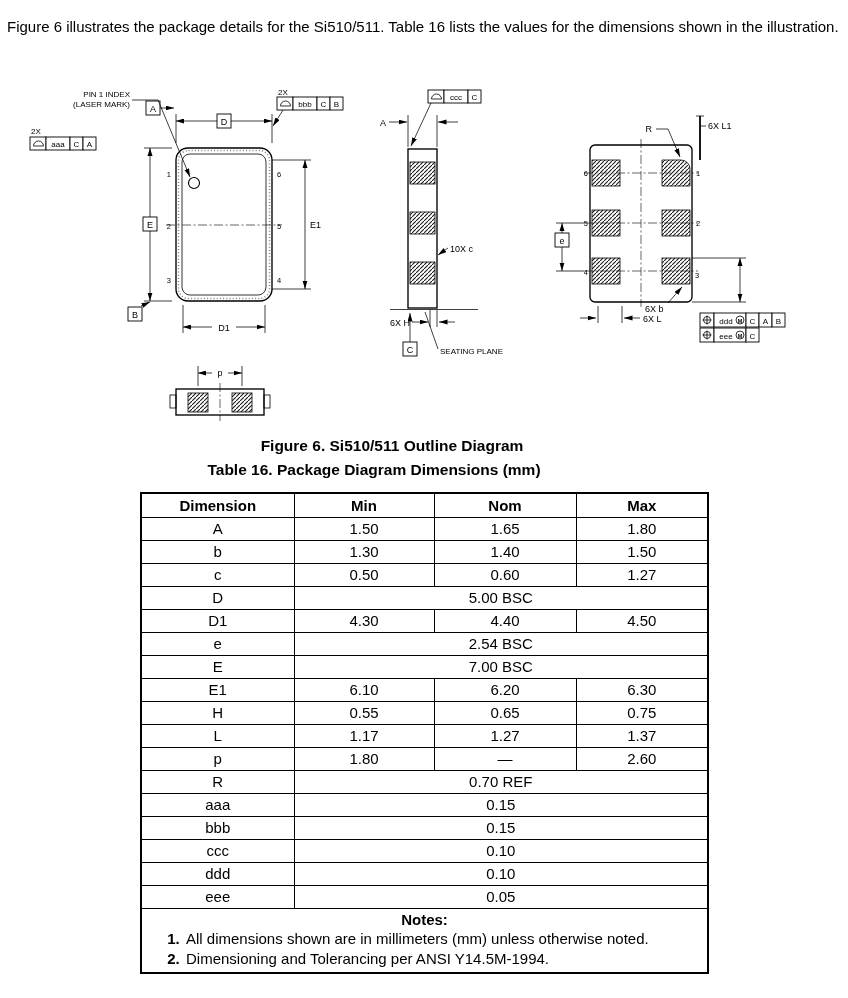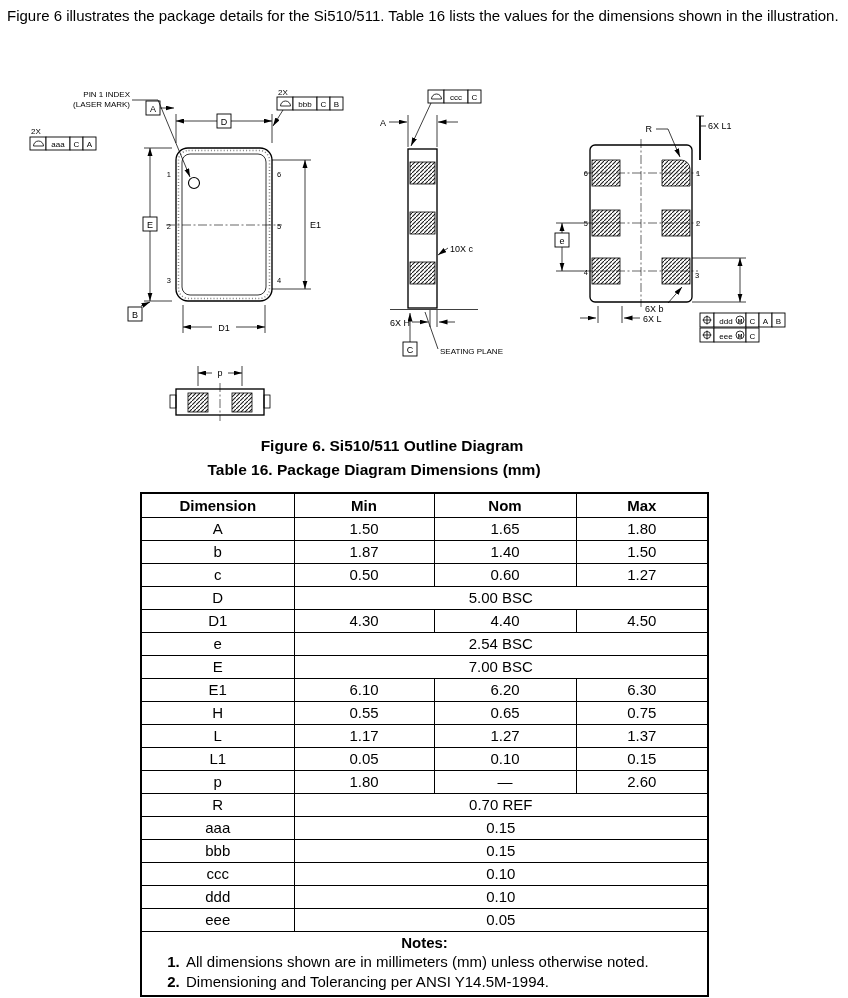--- a/index.html
+++ b/index.html
@@ -2,21 +2,21 @@
 <html><head>
 <meta charset="utf-8">
 <style>
   * { box-sizing: border-box; }
   html, body { margin: 0; padding: 0; }
   body {
     width: 848px; height: 998px; position: relative; overflow: hidden;
     background: #fff; color: #000;
     font-family: "Liberation Sans", sans-serif;
   }
-  .intro { position: absolute; top: 5px; left: 7px; width: 836px; font-size: 15px; line-height: 21px; }
+  .intro { position: absolute; top: 16px; left: 7px; width: 836px; font-size: 15px; line-height: 21px; }
   .drawing-svg { position: absolute; top: 85px; left: 0; }
   .fig-caption { position: absolute; top: 437px; left: 0; width: 784px; text-align: center; font-size: 15.5px; font-weight: bold; }
   .tbl-title   { position: absolute; top: 461px; left: 0; width: 748px; text-align: center; font-size: 15.5px; font-weight: bold; }
   .table-wrap { position: absolute; top: 492px; left: 140px; }
   table.dims { border-collapse: collapse; table-layout: fixed; width: 567px; border: 2px solid #000; }
   .dims th, .dims td { border: 1px solid #000; text-align: center; font-size: 15px; padding: 1px 4px; height: 23px; line-height: 19px; overflow: hidden; }
   .dims th { font-weight: bold; height: 24px; }
   .notes-cell { text-align: left; height: auto !important; padding: 1px 6px 4px 6px !important; }
   .notes-label { font-weight: bold; line-height: 19.5px; }
   .note-line { display: flex; padding-left: 13px; line-height: 19.5px; }
@@ -285,21 +285,21 @@
     </thead>
     <tbody>
         <tr>
           <td>A</td>
           <td>1.50</td>
           <td>1.65</td>
           <td>1.80</td>
         </tr>
         <tr>
           <td>b</td>
-          <td>1.87</td>
+          <td>1.30</td>
           <td>1.40</td>
           <td>1.50</td>
         </tr>
         <tr>
           <td>c</td>
           <td>0.50</td>
           <td>0.60</td>
           <td>1.27</td>
         </tr>
         <tr>
@@ -330,26 +330,20 @@
           <td>H</td>
           <td>0.55</td>
           <td>0.65</td>
           <td>0.75</td>
         </tr>
         <tr>
           <td>L</td>
           <td>1.17</td>
           <td>1.27</td>
           <td>1.37</td>
-        </tr>
-        <tr>
-          <td>L1</td>
-          <td>0.05</td>
-          <td>0.10</td>
-          <td>0.15</td>
         </tr>
         <tr>
           <td>p</td>
           <td>1.80</td>
           <td>—</td>
           <td>2.60</td>
         </tr>
         <tr>
           <td>R</td>
           <td colspan="3">0.70 REF</td>

